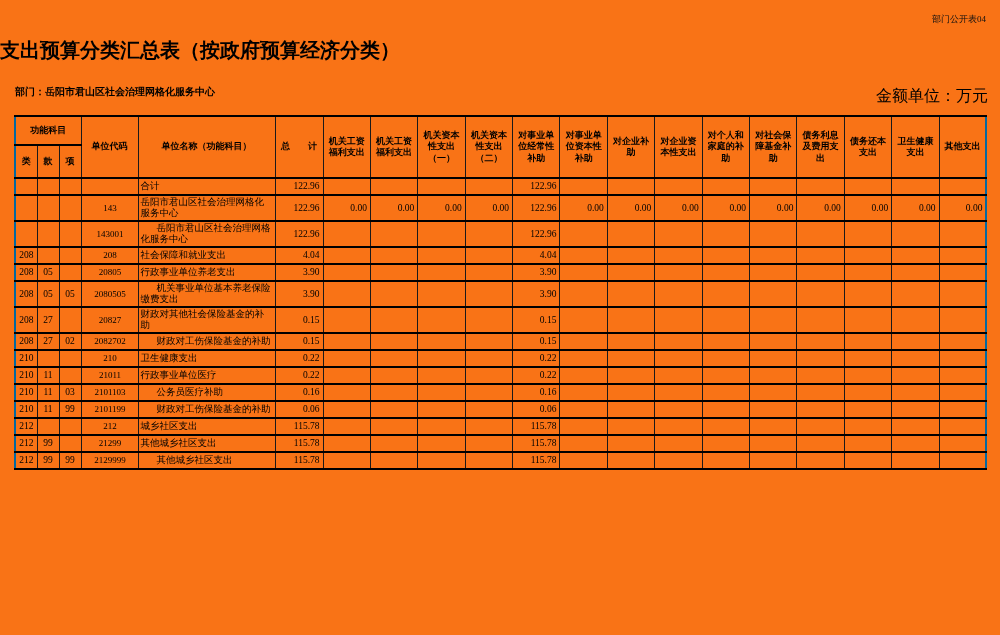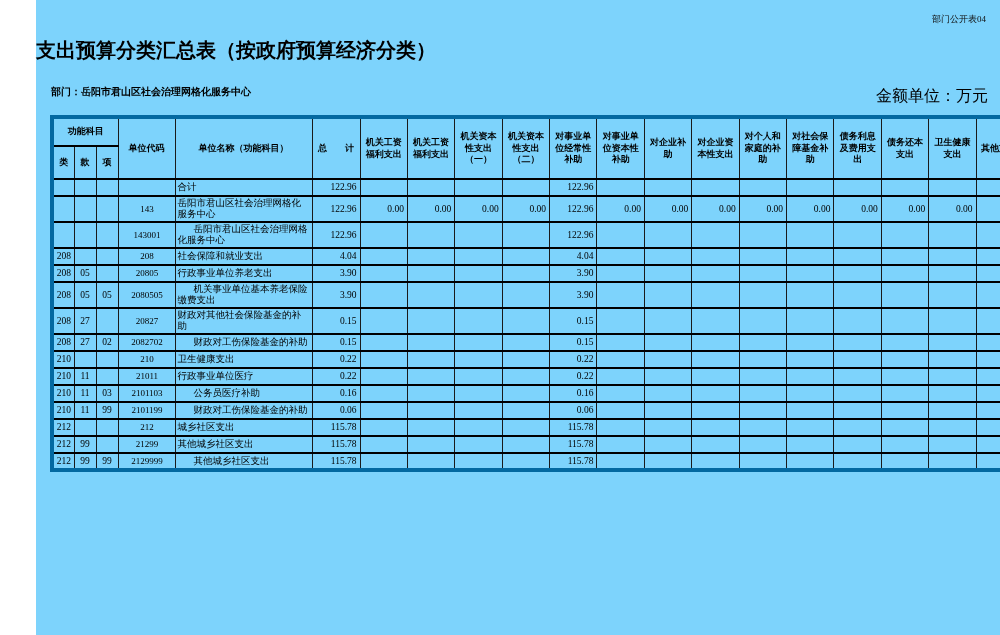--- a/index.html
+++ b/index.html
@@ -1,32 +1,32 @@
 <!DOCTYPE html>
 <html><head>
 <meta charset="utf-8">
 <style>
   html,body{margin:0;padding:0;}
   body{
     width:1000px;height:635px;background:#ffffff;color:#000;
     font-family:"Liberation Serif","DejaVu Serif",serif;
     position:relative;overflow:hidden;
   }
-  .page{position:absolute;inset:0;background:#7dd3fc;margin-left:36px;}
+  .page{position:absolute;inset:0;background:#f97316;}
   .doc-label{position:absolute;top:13px;right:14px;font-size:9px;color:#111;}
   .title{
     position:absolute;top:37px;left:0;width:100%;text-align:left;
     font-size:20px;font-weight:bold;margin:0;
   }
   .dept{position:absolute;top:85px;left:15px;font-size:10px;font-weight:bold;}
   .unit{position:absolute;top:86px;right:12px;font-size:16px;}
   table.budget{
     position:absolute;top:115px;left:14px;width:971px;
     border-collapse:collapse;table-layout:fixed;
-    border:4px solid #0369a1;
+    border:2px solid #0369a1;
   }
   th,td{
     border:1px solid #1a1a1a;
     border-top:2px solid #000;
     border-bottom:2px solid #000;
     overflow:hidden;
   }
   thead tr.r1{height:29px;}
   thead tr.r2{height:33px;}
   tbody tr{height:17px;}

